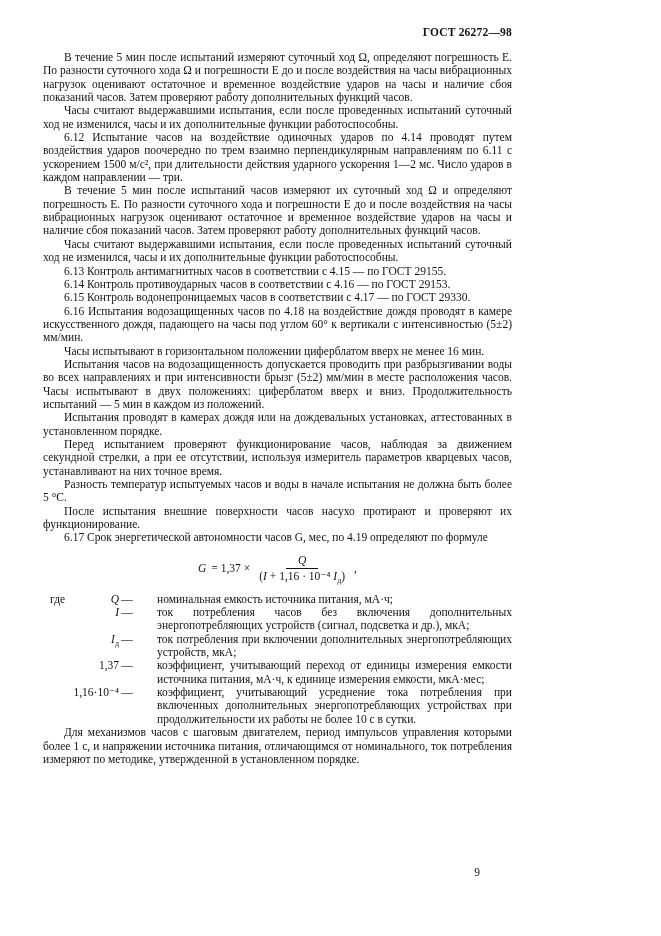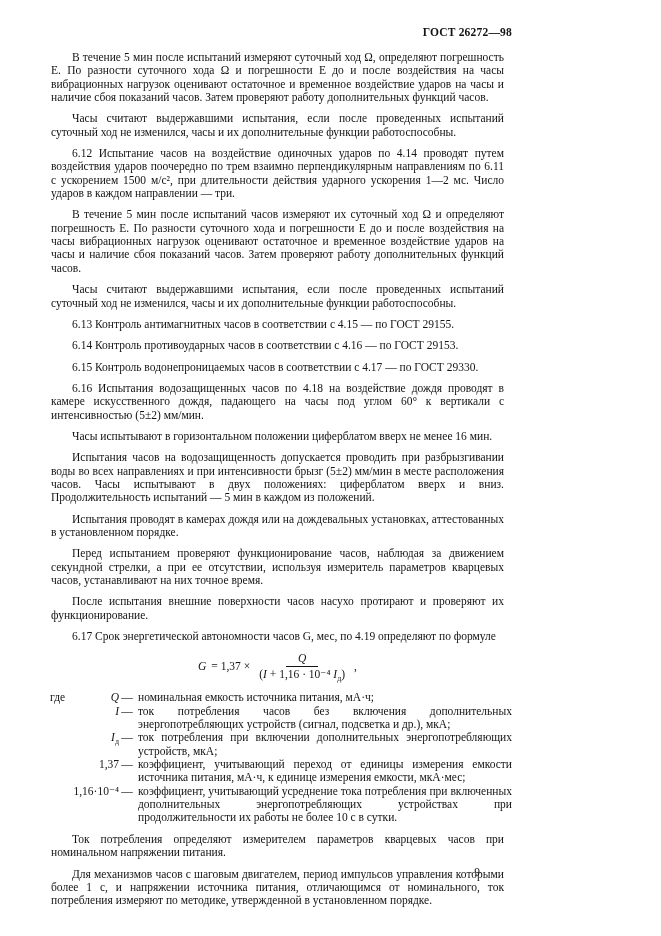--- a/index.html
+++ b/index.html
@@ -14,21 +14,21 @@
     overflow: hidden;
   }
   .doc-header {
     text-align: right;
     font-weight: 700;
     font-size: 11.5px;
     letter-spacing: 0.2px;
     margin-bottom: 13px;
   }
   .para {
-    margin: 8px;
+    margin: 0;
     text-indent: 21px;
     text-align: justify;
     font-size: 11.5px;
     line-height: 13.35px;
   }
   
   .formula-block {
     display: flex;
     justify-content: center;
     align-items: center;
@@ -56,21 +56,21 @@
     margin: 1px 0 0 0;
   }
   .where-label { position: absolute; left: 7px; top: 0; }
   .where-grid {
     display: grid;
     grid-template-columns: 76px 16px 1fr;
   }
   .w-term { text-align: right; white-space: nowrap; }
   .w-term i { font-style: italic; }
   .w-dash { text-align: center; }
-  .w-def { text-align: justify; padding-left: 3px; }
+  .w-def { text-align: justify; padding-left: 3px; margin-left: 19px; }
   .page-number {
     position: absolute;
     right: 68px;
     bottom: 58px;
     font-size: 11.5px;
   }
 </style>
 </head>
 <body>
 
@@ -87,20 +87,21 @@
     <p class="para">В течение 5 мин после испытаний часов измеряют их суточный ход Ω и определяют погрешность Е. По разности суточного хода и погрешности Е до и после воздействия на часы вибрационных нагрузок оценивают остаточное и временное воздействие ударов на часы и наличие сбоя показаний часов. Затем проверяют работу дополнительных функций часов.</p>
     <p class="para">Часы считают выдержавшими испытания, если после проведенных испытаний суточный ход не изменился, часы и их дополнительные функции работоспособны.</p>
     <p class="para">6.13 Контроль антимагнитных часов в соответствии с 4.15 — по ГОСТ 29155.</p>
     <p class="para">6.14 Контроль противоударных часов в соответствии с 4.16 — по ГОСТ 29153.</p>
     <p class="para">6.15 Контроль водонепроницаемых часов в соответствии с 4.17 — по ГОСТ 29330.</p>
     <p class="para">6.16 Испытания водозащищенных часов по 4.18 на воздействие дождя проводят в камере искусственного дождя, падающего на часы под углом 60° к вертикали с интенсивностью (5±2) мм/мин.</p>
     <p class="para">Часы испытывают в горизонтальном положении циферблатом вверх не менее 16 мин.</p>
     <p class="para">Испытания часов на водозащищенность допускается проводить при разбрызгивании воды во всех направлениях и при интенсивности брызг (5±2) мм/мин в месте расположения часов. Часы испытывают в двух положениях: циферблатом вверх и вниз. Продолжительность испытаний — 5 мин в каждом из положений.</p>
     <p class="para">Испытания проводят в камерах дождя или на дождевальных установках, аттестованных в установленном порядке.</p>
     <p class="para">Перед испытанием проверяют функционирование часов, наблюдая за движением секундной стрелки, а при ее отсутствии, используя измеритель параметров кварцевых часов, устанавливают на них точное время.</p>
+    <p class="para">Разность температур испытуемых часов и воды в начале испытания не должна быть более 5 °С.</p>
     <p class="para">После испытания внешние поверхности часов насухо протирают и проверяют их функционирование.</p>
     <p class="para">6.17 Срок энергетической автономности часов G, мес, по 4.19 определяют по формуле</p>
 
     <div class="formula-block">
       <span class="f-var">G</span>
       <span>= 1,37 ×</span>
       <span class="frac">
         <span class="frac-num">Q</span>
         <span class="frac-den"><span>(</span><span class="f-var">I</span><span> + 1,16 · 10⁻⁴ </span><span class="f-var">I</span><sub class="w-sub">д</sub><span>)</span></span>
       </span>
@@ -127,19 +128,18 @@
         <span class="w-dash">—</span>
         <span class="w-def">коэффициент, учитывающий переход от единицы измерения емкости источника питания, мА·ч, к единице измерения емкости, мкА·мес;</span>
 
         <span class="w-term"><span>1,16·10⁻⁴</span></span>
         <span class="w-dash">—</span>
         <span class="w-def">коэффициент, учитывающий усреднение тока потребления при включенных дополнительных энергопотребляющих устройствах при продолжительности их работы не более 10 с в сутки.</span>
 
       </div>
     </div>
 
-    <p class="para">Ток потребления определяют измерителем параметров кварцевых часов при номинальном напряжении питания.</p>
     <p class="para">Для механизмов часов с шаговым двигателем, период импульсов управления которыми более 1 с, и напряжении источника питания, отличающимся от номинального, ток потребления измеряют по методике, утвержденной в установленном порядке.</p>
   </div>
 
   <div class="page-number">9</div>
 
 </div>
 
 </body></html>

